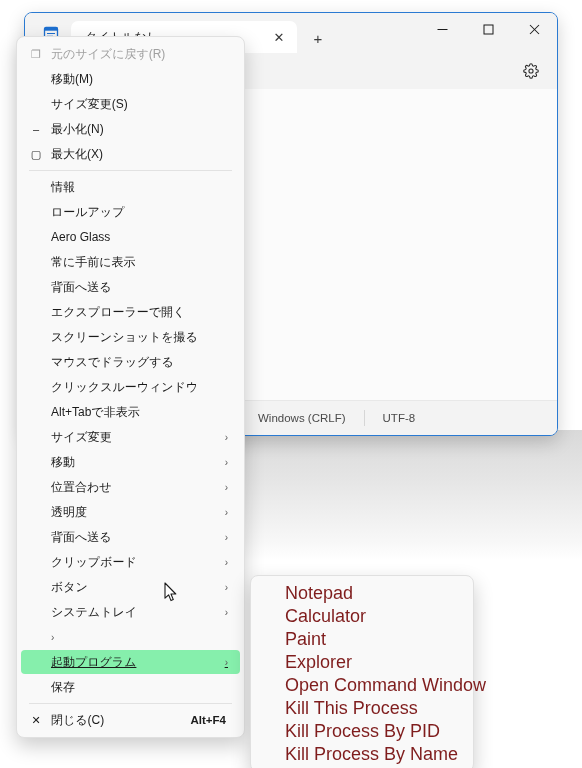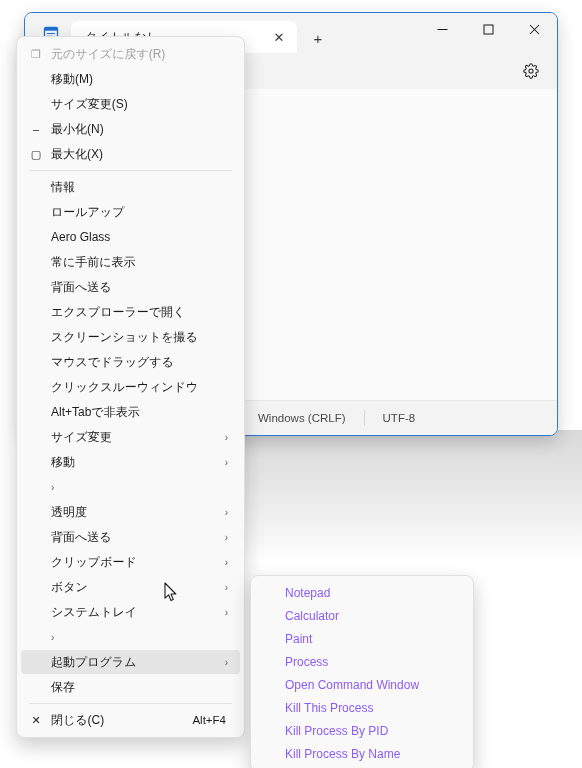--- a/index.html
+++ b/index.html
@@ -157,37 +157,37 @@
     height: 24px;
     display: flex;
     align-items: center;
     font-size: 12px;
     color: #1b1b1b;
     margin: 1px 4px;
     border-radius: 4px;
     padding-left: 0;
   }
   .mi.disabled { color: #a0a0a0; }
-  .mi.highlight { background: #e5e5e5; }
+  .mi.highlight { background: #86efac; text-decoration: underline; }
   .mi-icon {
     width: 30px;
     min-width: 30px;
     display: flex;
     align-items: center;
     justify-content: center;
     font-size: 11px;
     color: #1b1b1b;
   }
   .mi.disabled .mi-icon { color: #a0a0a0; }
   .mi-label { flex: 1; white-space: nowrap; }
   .mi-accel {
     font-size: 11.5px;
     color: #1b1b1b;
     padding-right: 14px;
-    font-weight: 400;
+    font-weight: 700;
   }
   .mi-arrow {
     font-size: 10px;
     color: #5a5a5a;
     padding-right: 12px;
   }
   .menu-sep {
     height: 1px;
     background: #e2e2e2;
     margin: 4px 12px;
@@ -203,22 +203,22 @@
     border-radius: 8px;
     box-shadow: 0 8px 20px rgba(0,0,0,0.20);
     padding: 5px 0;
     box-sizing: border-box;
     z-index: 50;
   }
   .smi {
     height: 22px;
     display: flex;
     align-items: center;
-    font-size: 12px;
-    color: #8b5cf6;
+    font-size: 18px;
+    color: #7f1d1d;
     margin: 1px 4px;
     border-radius: 4px;
     padding-left: 30px;
     white-space: nowrap;
   }
 
   
   #mouse-cursor {
     position: absolute;
     left: 164px; top: 582px;
@@ -359,20 +359,21 @@
       <span class="mi-label">サイズ変更</span>
       <span class="mi-arrow">›</span>
     </div>
     <div class="mi">
       <span class="mi-icon"></span>
       <span class="mi-label">移動</span>
       <span class="mi-arrow">›</span>
     </div>
     <div class="mi">
       <span class="mi-icon"></span>
+      <span class="mi-label">位置合わせ</span>
       <span class="mi-arrow">›</span>
     </div>
     <div class="mi">
       <span class="mi-icon"></span>
       <span class="mi-label">透明度</span>
       <span class="mi-arrow">›</span>
     </div>
     <div class="mi">
       <span class="mi-icon"></span>
       <span class="mi-label">背面へ送る</span>
@@ -411,21 +412,21 @@
       <span class="mi-icon">✕</span>
       <span class="mi-label">閉じる(C)</span>
       <span class="mi-accel">Alt+F4</span>
     </div>
   </div>
 
 <div id="program-submenu">
     <div class="smi">Notepad</div>
     <div class="smi">Calculator</div>
     <div class="smi">Paint</div>
-    <div class="smi">Process</div>
+    <div class="smi">Explorer</div>
     <div class="smi">Open Command Window</div>
     <div class="smi">Kill This Process</div>
     <div class="smi">Kill Process By PID</div>
     <div class="smi">Kill Process By Name</div>
   </div>
 
 <div id="mouse-cursor">
   <svg width="14" height="21" viewBox="0 0 14 21">
     <path d="M1,1 L1,16.2 L4.6,12.8 L7.0,18.6 L9.3,17.6 L7.0,12.0 L11.8,12.0 Z" fill="#ffffff" stroke="#1b1b1b" stroke-width="1.1" stroke-linejoin="round"></path>
   </svg>

